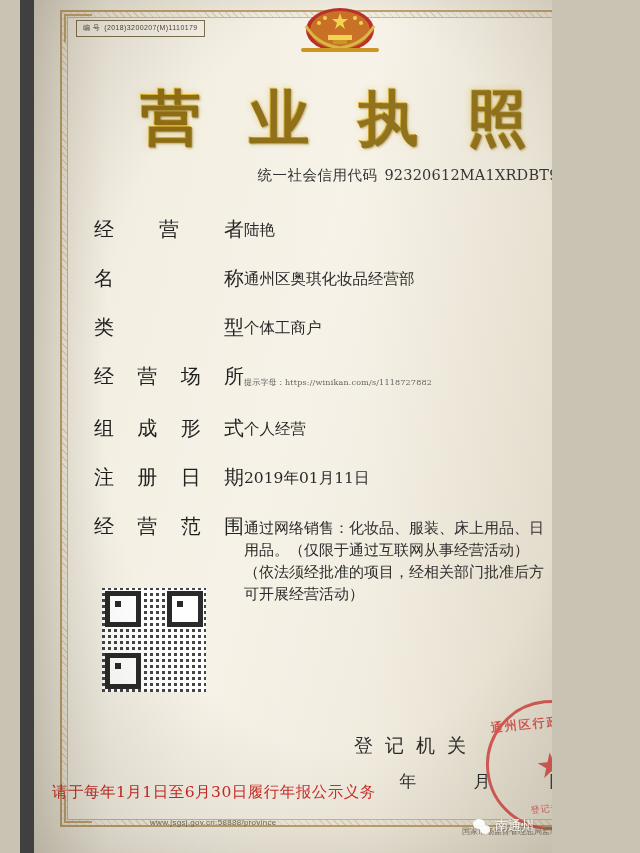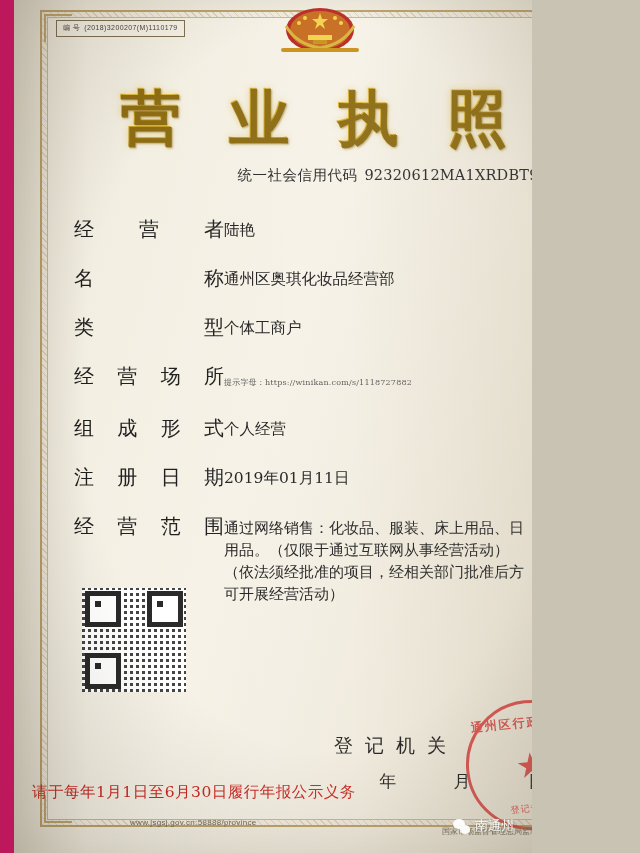--- a/index.html
+++ b/index.html
@@ -11,22 +11,23 @@
     width: 640px;
     height: 853px;
     overflow: hidden;
     font-family: "Liberation Sans", sans-serif;
   }
 
   #page {
     position: relative;
     width: 532px;
     height: 853px;
-    background: #be185d;
+    background: #404040;
     overflow: hidden;
+    margin-left: 20px;
   }
 
   
   .paper {
     position: absolute;
     left: 14px;
     top: 0px;
     width: 612px;
     height: 853px;
     background: linear-gradient(105deg, #efe9dc 0%, #f3efe3 18%, #f6f2e7 42%, #efe9db 70%, #e4ddcd 100%);

